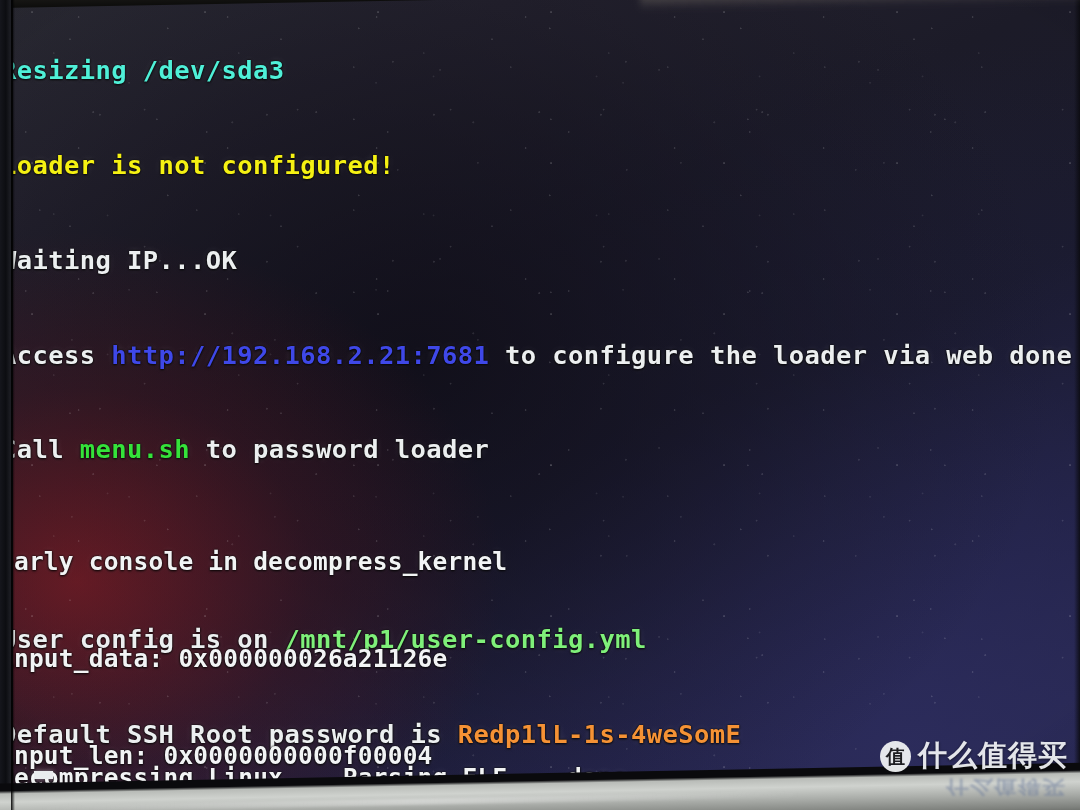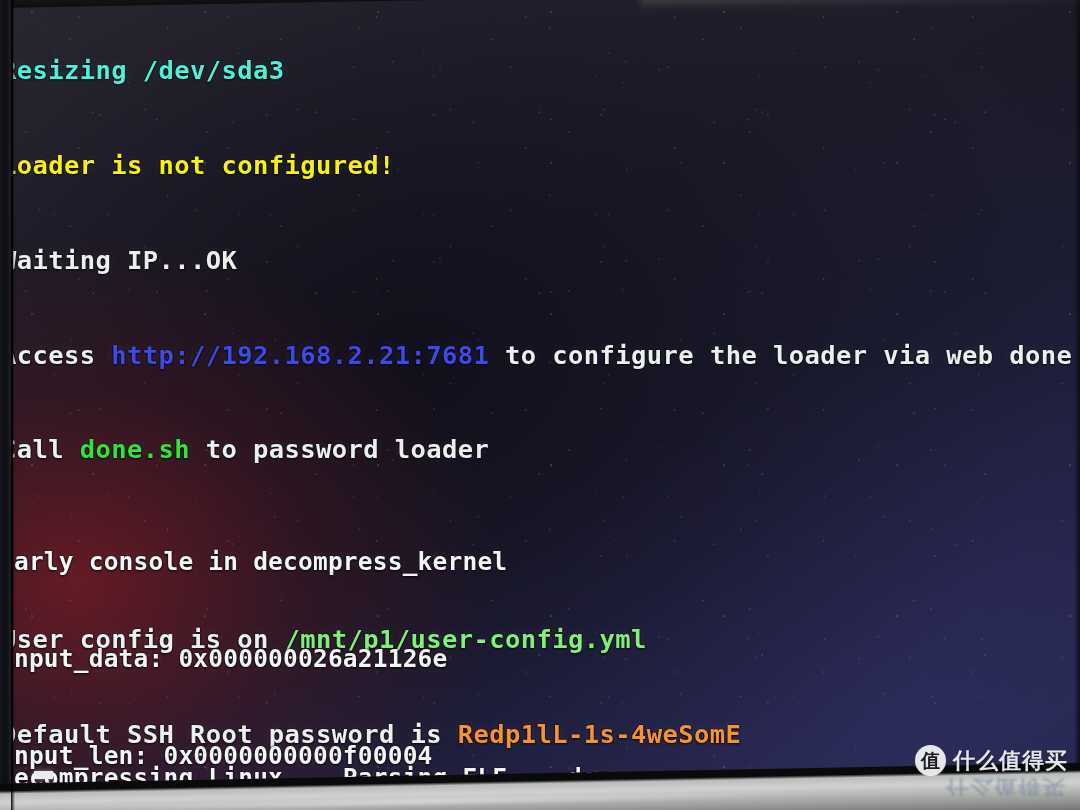--- a/index.html
+++ b/index.html
@@ -257,21 +257,21 @@
     display: flex;
     align-items: center;
     justify-content: center;
     font-family: "DejaVu Sans", "Liberation Sans", sans-serif;
     font-size: 19px;
     font-weight: 700;
     line-height: 1;
   }
   #watermark .mark-text {
     font-family: "DejaVu Sans", "Liberation Sans", sans-serif;
-    font-size: 22px;
+    font-size: 29px;
     font-weight: 700;
     color: #f2f4f6;
     letter-spacing: 1px;
     text-shadow: 0 1px 3px rgba(0,0,0,.65);
   }
   
   #watermark-ghost {
     position: absolute;
     right: 14px;
     bottom: 8px;
@@ -291,21 +291,21 @@
 
 <div id="photo">
 
   <div id="screen">
 
     <div id="console">
       <div class="line"><span class="c-cyan">Resizing /dev/sda3</span></div>
       <div class="line"><span class="c-yellow">Loader is not configured!</span></div>
       <div class="line"><span class="c-white">Waiting IP...OK</span></div>
       <div class="line"><span class="c-white">Access </span><span class="c-blue">http://192.168.2.21:7681</span><span class="c-white"> to configure the loader via web done</span></div>
-      <div class="line"><span class="c-white">Call </span><span class="c-green">done.sh</span><span class="c-white"> to password loader</span></div>
+      <div class="line"><span class="c-white">Call </span><span class="c-green">menu.sh</span><span class="c-white"> to password loader</span></div>
       <div class="gap"> </div>
       <div class="line"><span class="c-white">User config is on </span><span class="c-ltgreen">/mnt/p1/user-config.yml</span></div>
       <div class="line"><span class="c-white">Default SSH Root password is </span><span class="c-orange">Redp1lL-1s-4weSomE</span></div>
       
       
     </div>
 
     <div id="kernel-block">
       <div><span>early console in decompress_kernel</span></div>
       <div><span>input_data:</span> <span>0x000000026a21126e</span></div>

